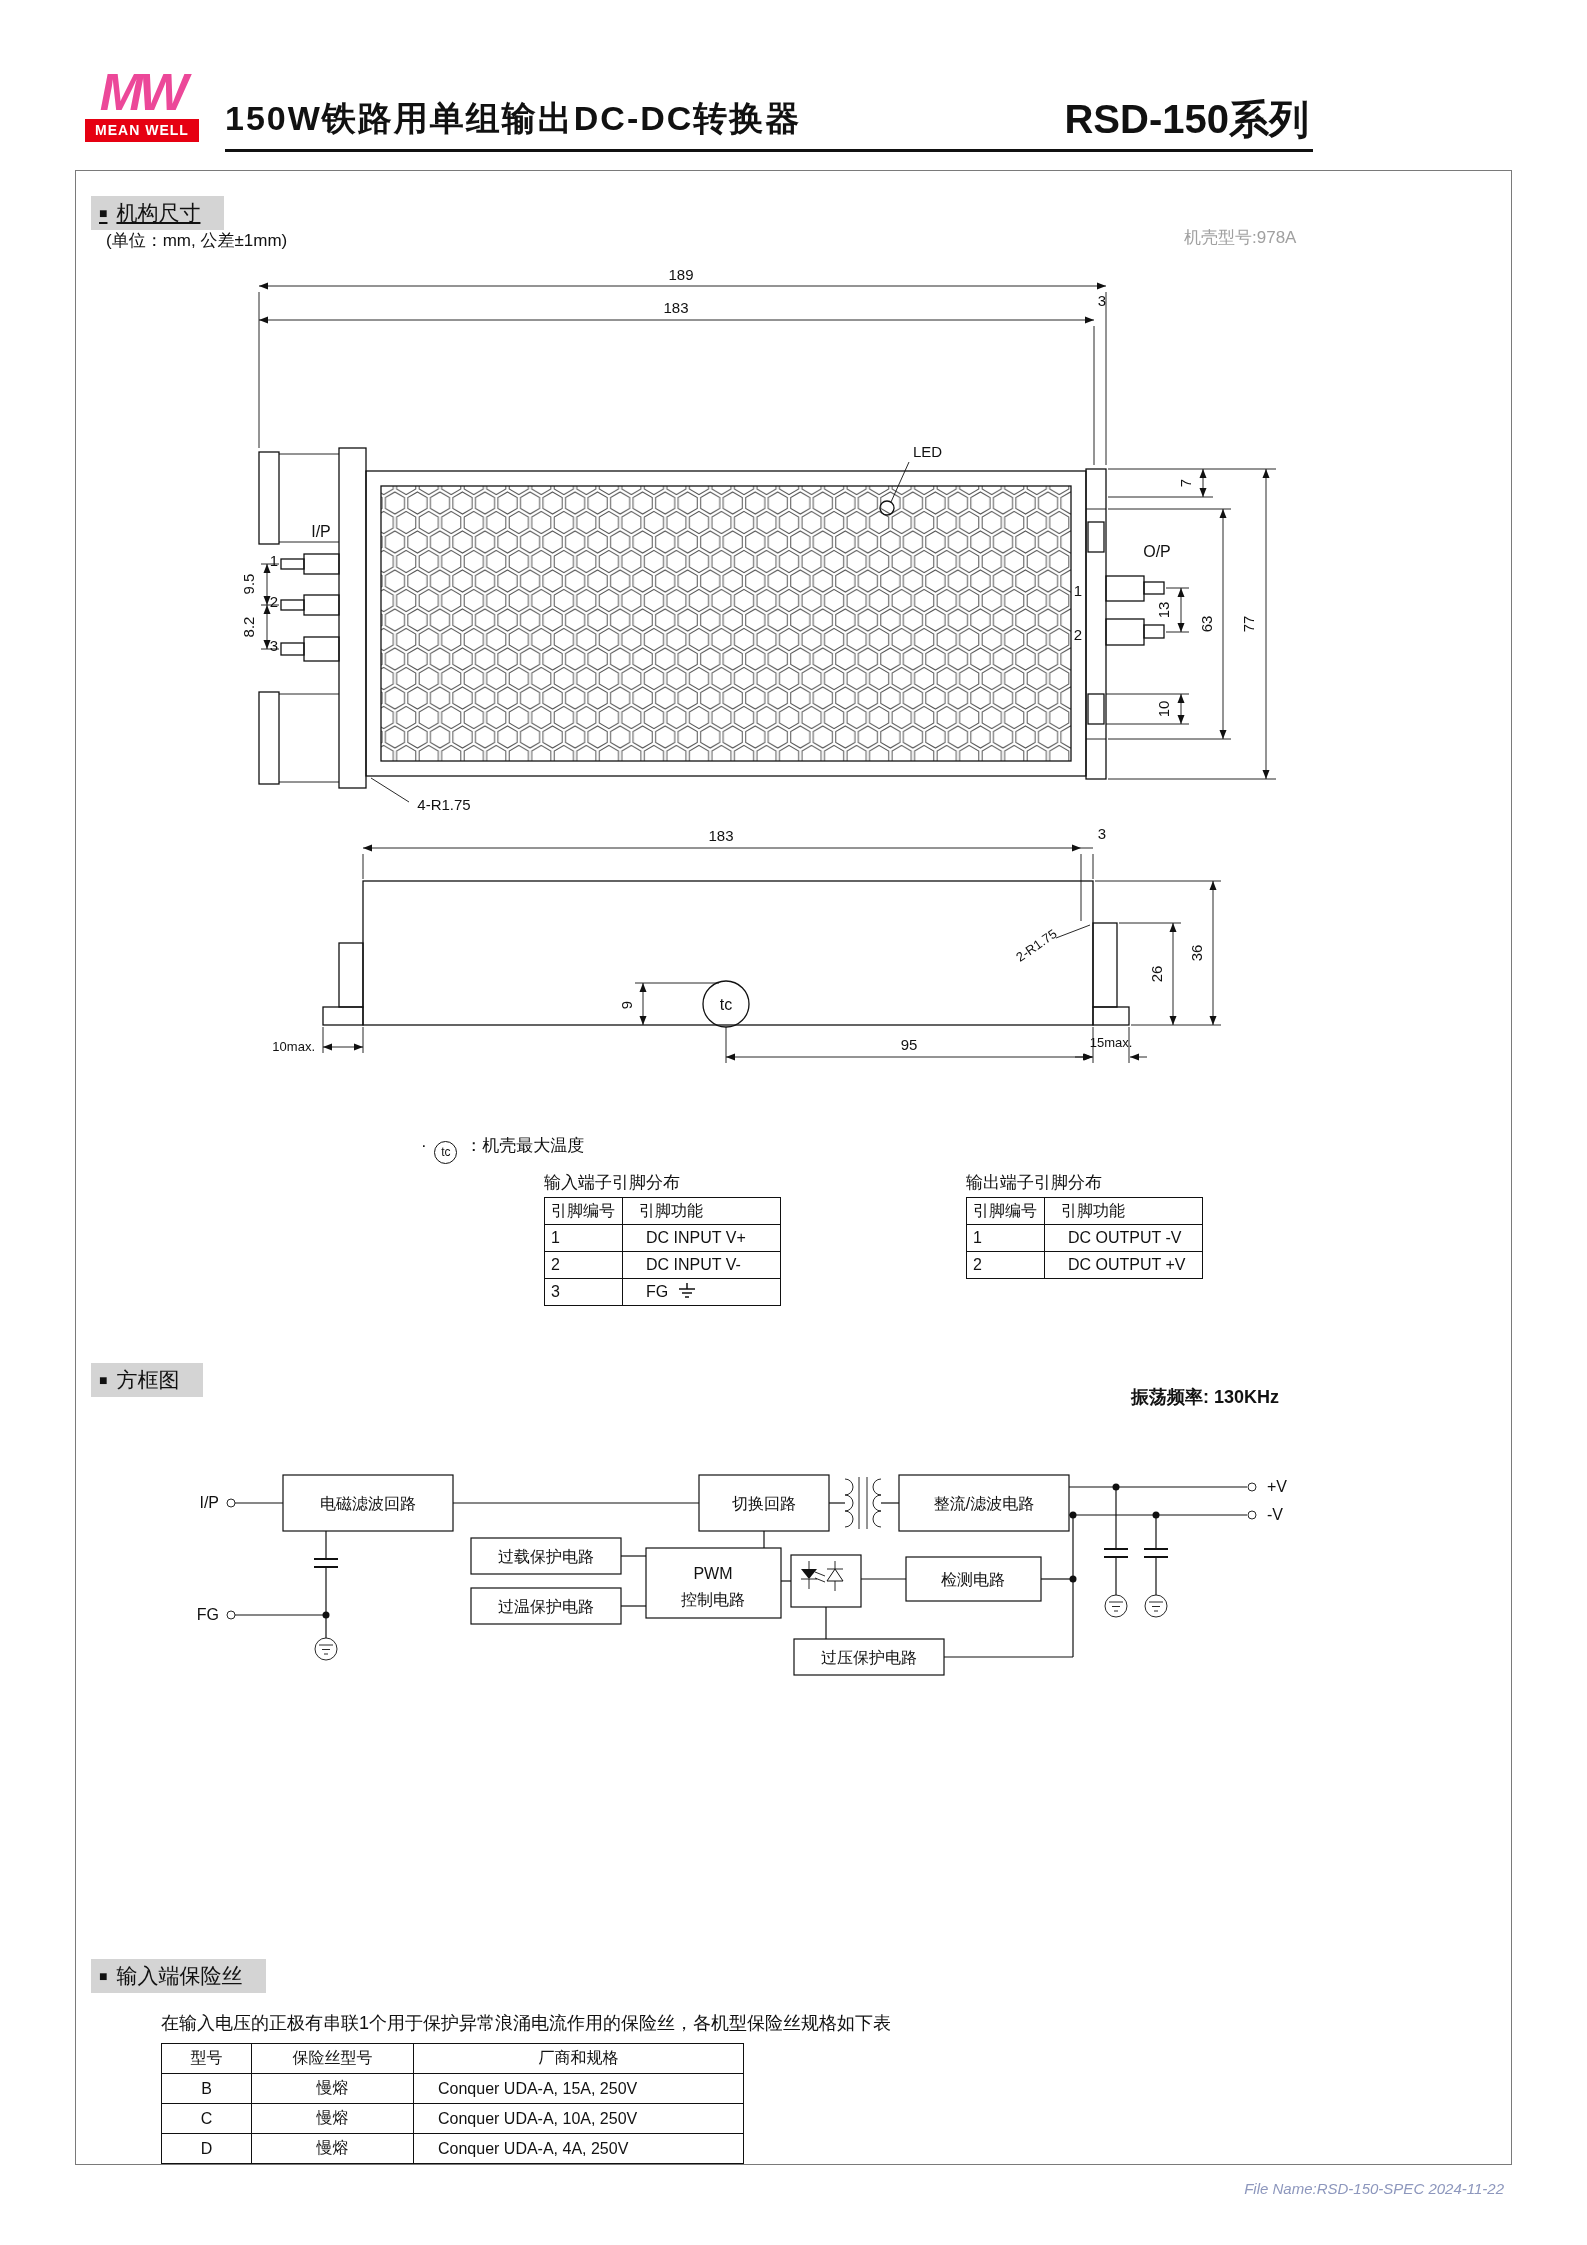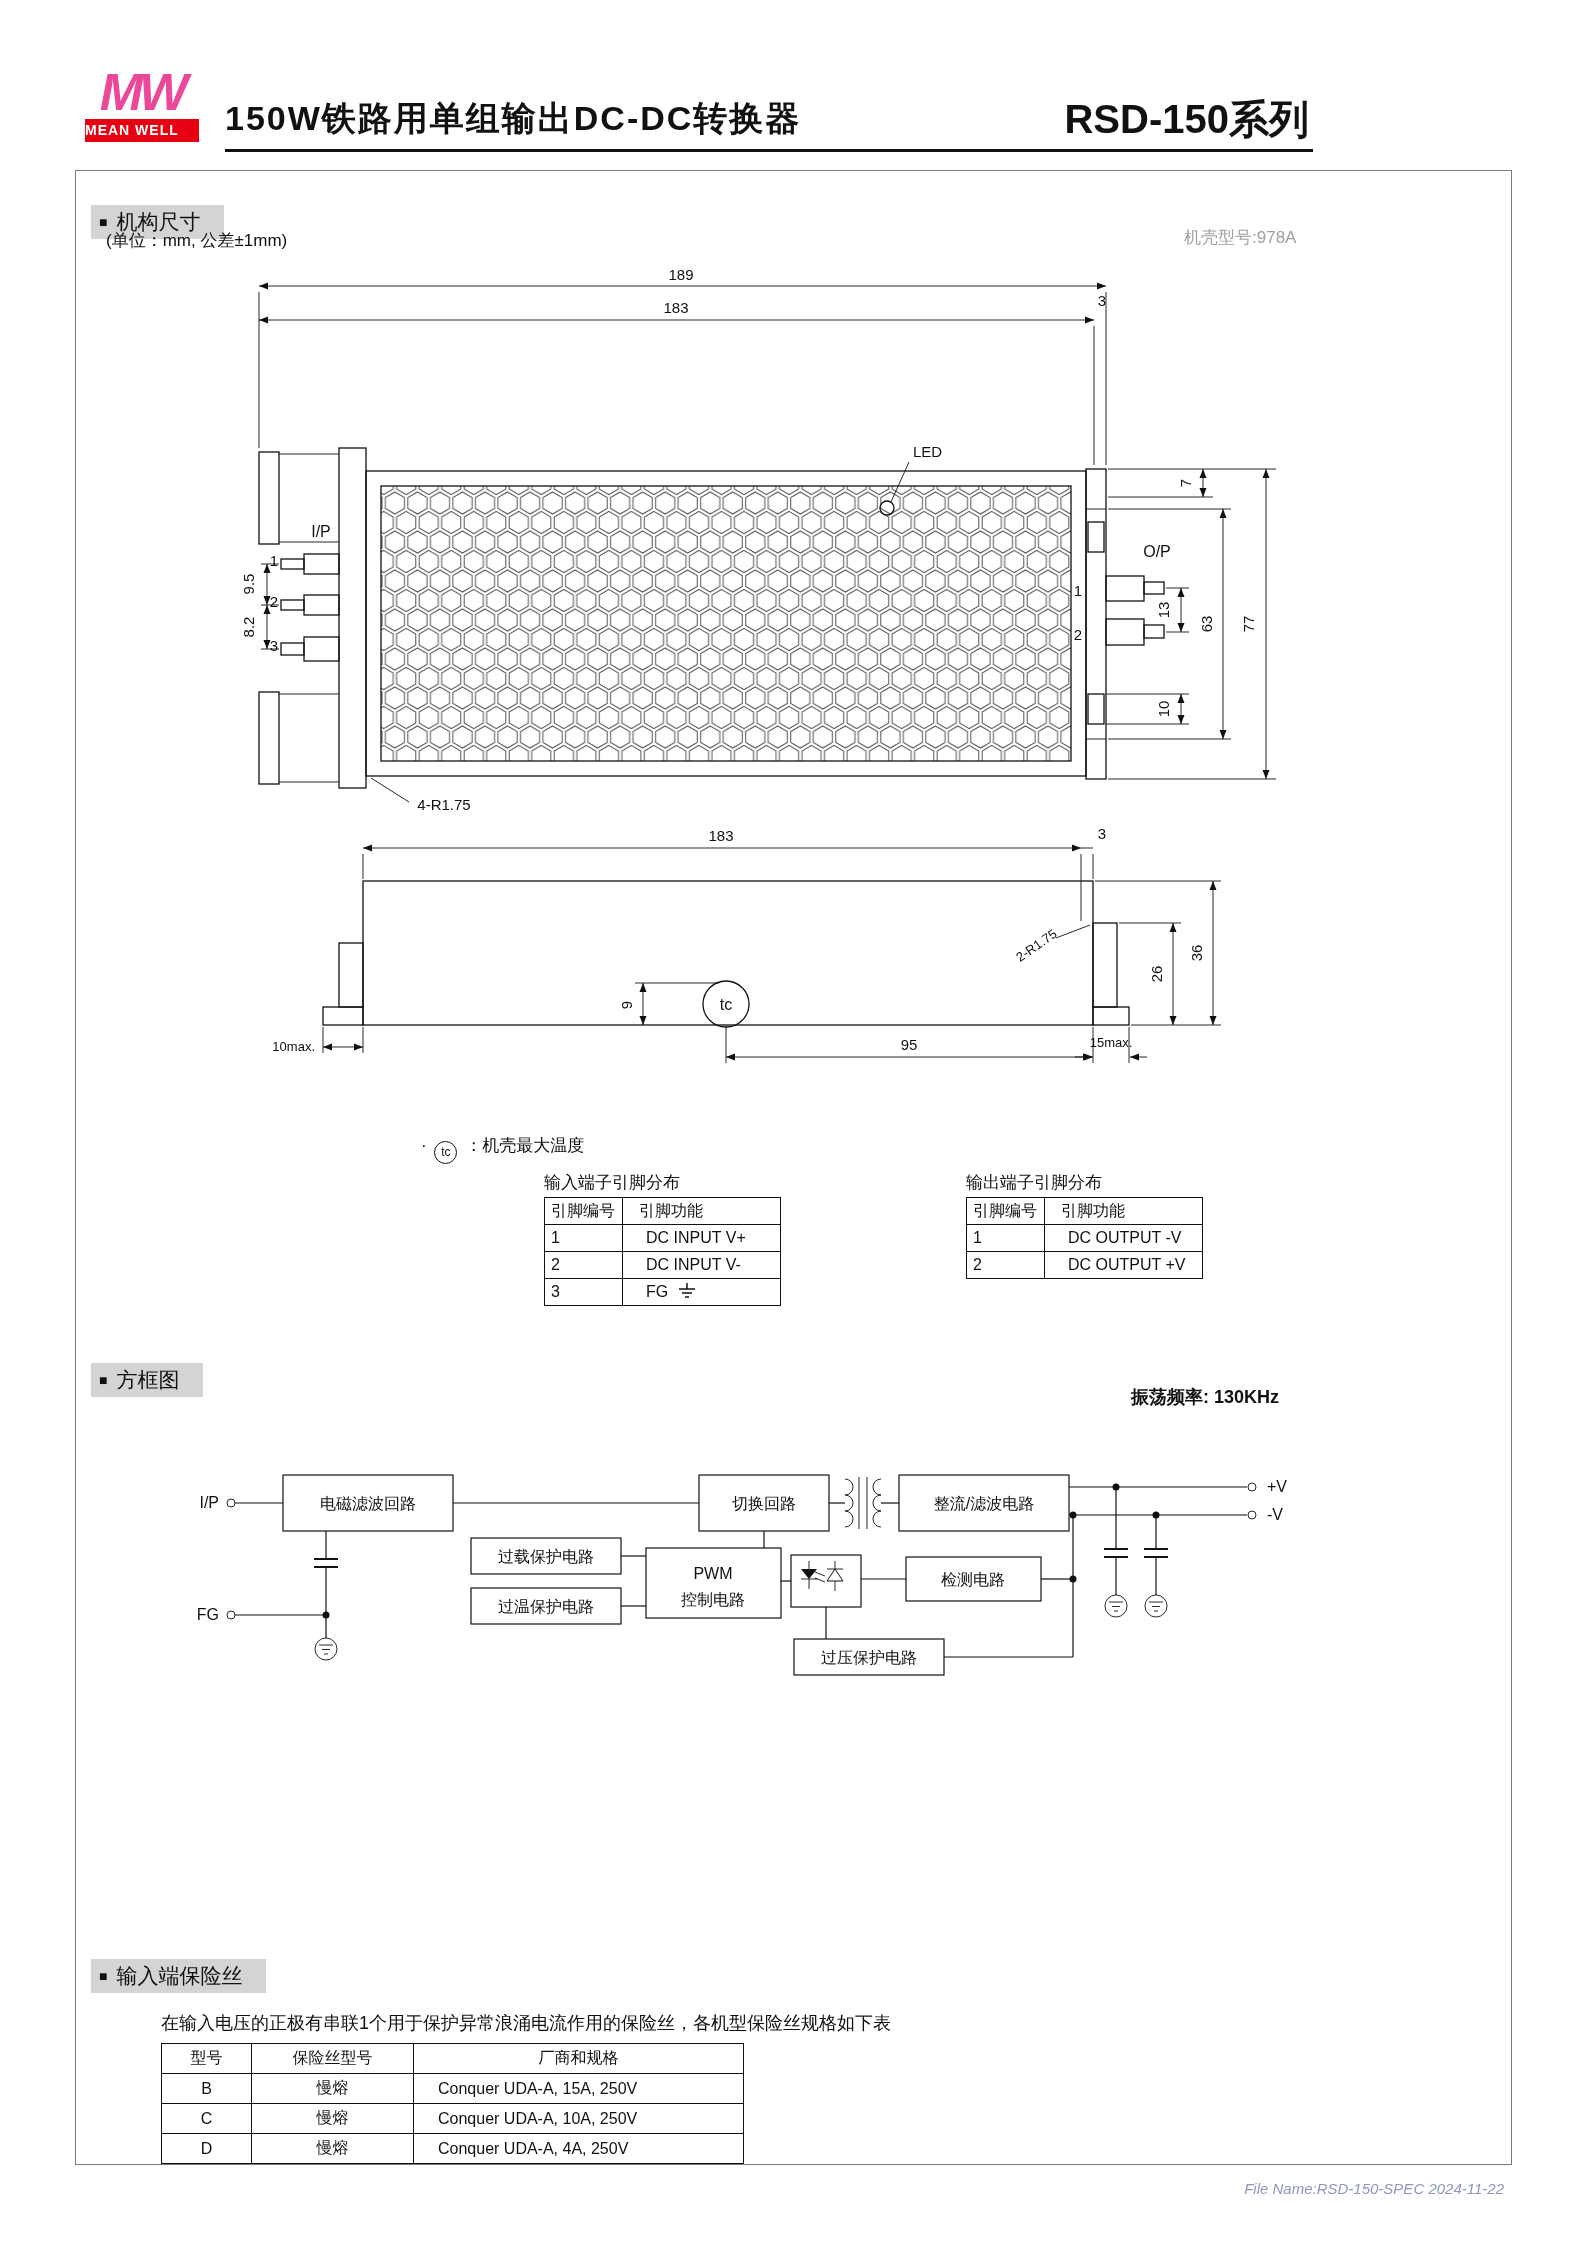--- a/index.html
+++ b/index.html
@@ -3,21 +3,21 @@
 <meta charset="utf-8">
 <style>
   * { box-sizing: border-box; }
   html,body { margin:0; padding:0; background:#ffffff; }
   body { font-family:"Liberation Sans","DejaVu Sans",sans-serif; color:#111; }
   .page { position:relative; width:1587px; height:2245px; background:#fff; overflow:hidden; }
 
   
   .logo { position:absolute; left:85px; top:68px; width:114px; }
   .logo-mw { font-size:52px; font-weight:bold; font-style:italic; color:#ec4899; letter-spacing:-4px; line-height:0.95; text-align:center; }
-  .logo-bar { margin-top:2px; background:#e60012; color:#fff; font-size:14px; font-weight:bold; text-align:left; height:23px; line-height:23px; letter-spacing:1px; }
+  .logo-bar { margin-top:2px; background:#e60012; color:#fff; font-size:14px; font-weight:bold; text-align:center; height:23px; line-height:23px; letter-spacing:1px; }
   .page-title { position:absolute; left:225px; top:96px; font-size:34px; font-weight:bold; letter-spacing:2px; color:#111; margin:0; }
   .series-title { position:absolute; right:278px; top:92px; font-size:40px; font-weight:bold; color:#111; margin:0; }
   .title-rule { position:absolute; left:225px; top:149px; width:1088px; height:3px; background:#111; }
 
   .content-box { position:absolute; left:75px; top:170px; width:1437px; height:1995px; border:1px solid #7a7a7a; }
 
   .sec-hdr { position:absolute; background:#d4d4d4; font-size:21px; padding:3px 24px 3px 8px; color:#111; white-space:nowrap; }
   .sec-hdr .bullet { font-size:14px; margin-right:9px; vertical-align:2px; }
 
   .unit-note { position:absolute; left:30px; top:58px; font-size:17px; }
@@ -69,21 +69,21 @@
   <div class="logo">
     <div class="logo-mw">MW</div>
     <div class="logo-bar">MEAN WELL</div>
   </div>
   <h1 class="page-title">150W铁路用单组输出DC-DC转换器</h1>
   <h1 class="series-title">RSD-150系列</h1>
   <div class="title-rule"></div>
 
   <div class="content-box">
 
-    <div class="sec-hdr" style="left:15px; top:34px;">
+    <div class="sec-hdr" style="left:15px; top:25px;text-decoration:underline;">
       <span class="bullet">■</span><span>机构尺寸</span>
     </div>
     <div class="unit-note">(单位：mm, 公差±1mm)</div>
     <div class="case-type">机壳型号:978A</div>
 
     <svg class="drawing" style="left:105px; top:85px;" width="1140" height="560" viewBox="0 0 1140 560">
       <defs>
         <pattern id="hexpat" width="22.52" height="39" patternUnits="userSpaceOnUse">
           <g fill="none" stroke="#555" stroke-width="1">
             <polygon points="11.26,1.95 20.83,7.48 20.83,18.53 11.26,24.05 1.69,18.53 1.69,7.48"></polygon>

